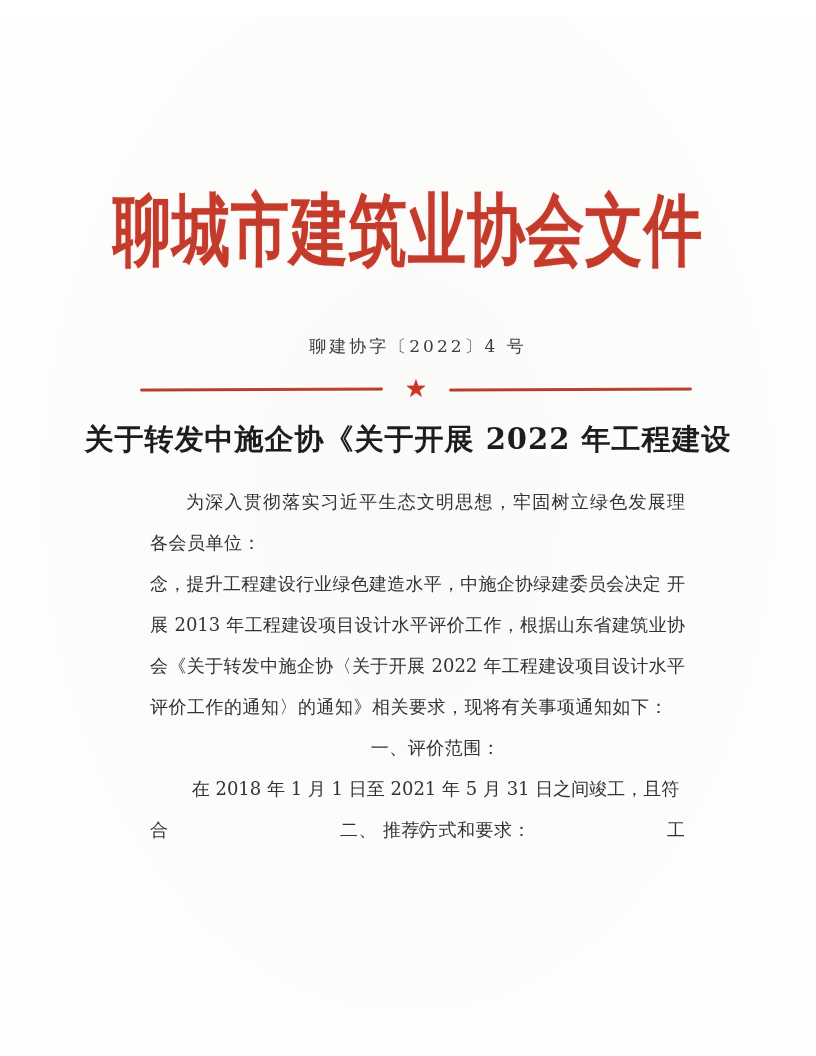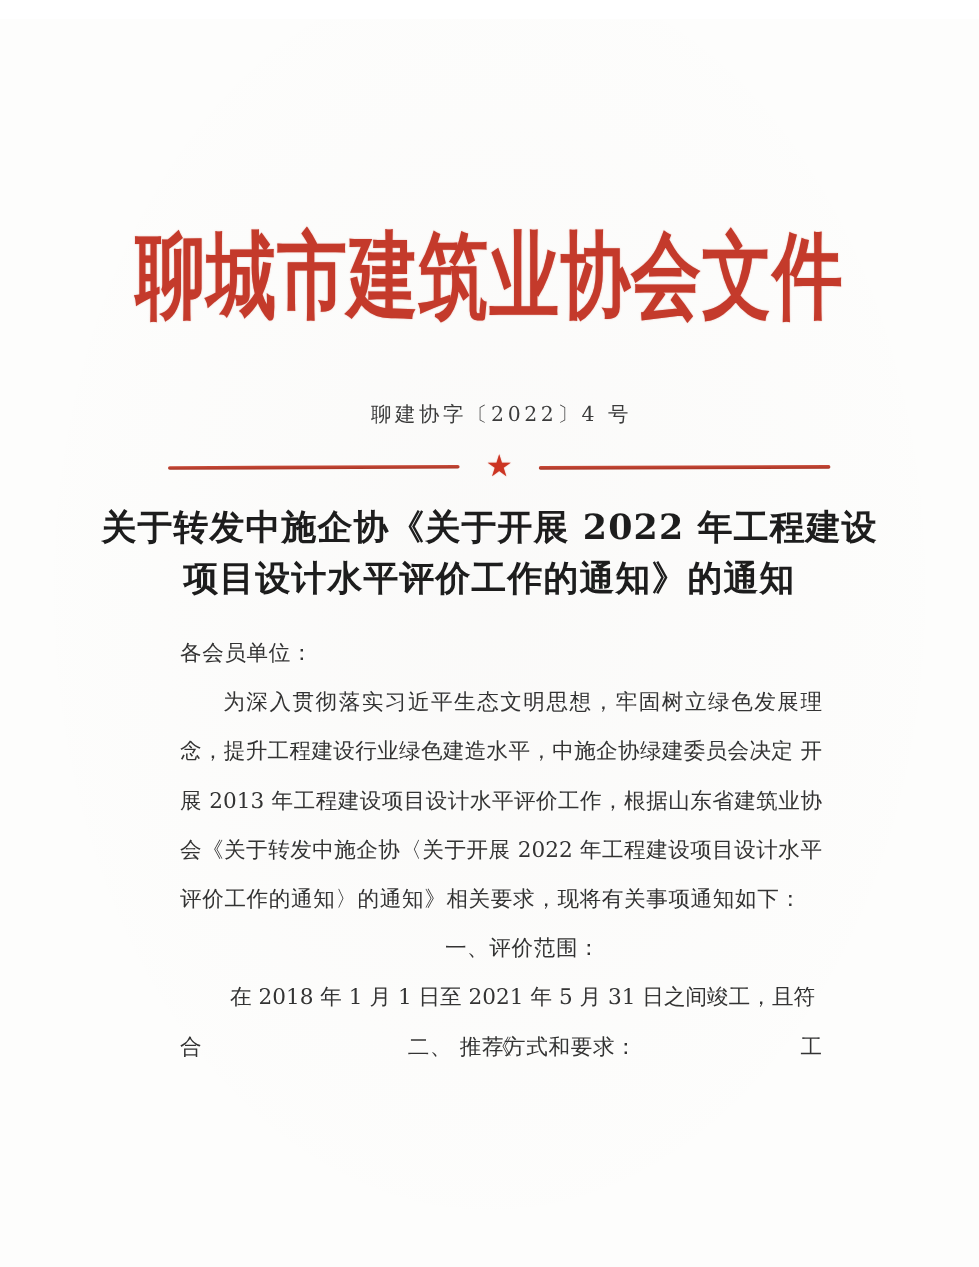--- a/index.html
+++ b/index.html
@@ -110,26 +110,25 @@
   <div class="doc-number">聊建协字〔2022〕4 号</div>
 
   <div class="divider">
     <div class="rule left"></div>
     <div class="star">★</div>
     <div class="rule right"></div>
   </div>
 
   <div class="doc-title">
     <div>关于转发中施企协《关于开展 2022 年工程建设</div>
-    <div>项目设计水平评价工作的通知》的通知</div>
   </div>
 
   <div class="body-text">
+    <div class="line indent fill">为深入贯彻落实习近平生态文明思想，牢固树立绿色发展理</div>
     <div class="line">各会员单位：</div>
-    <div class="line indent fill">为深入贯彻落实习近平生态文明思想，牢固树立绿色发展理</div>
     <div class="line fill">念，提升工程建设行业绿色建造水平，中施企协绿建委员会决定 开</div>
     <div class="line fill">展 2013 年工程建设项目设计水平评价工作，根据山东省建筑业协</div>
     <div class="line fill">会《关于转发中施企协〈关于开展 2022 年工程建设项目设计水平</div>
     <div class="line faded-mid">评价工作的通知〉的通知》相关要求，现将有关事项通知如下：</div>
     <div class="line indent">一、评价范围：</div>
     <div class="line indent fill">在 2018 年 1 月 1 日至 2021 年 5 月 31 日之间竣工，且符合《工</div>
     <div class="line indent">二、 推荐方式和要求：</div>
   </div>
 
 </div>

